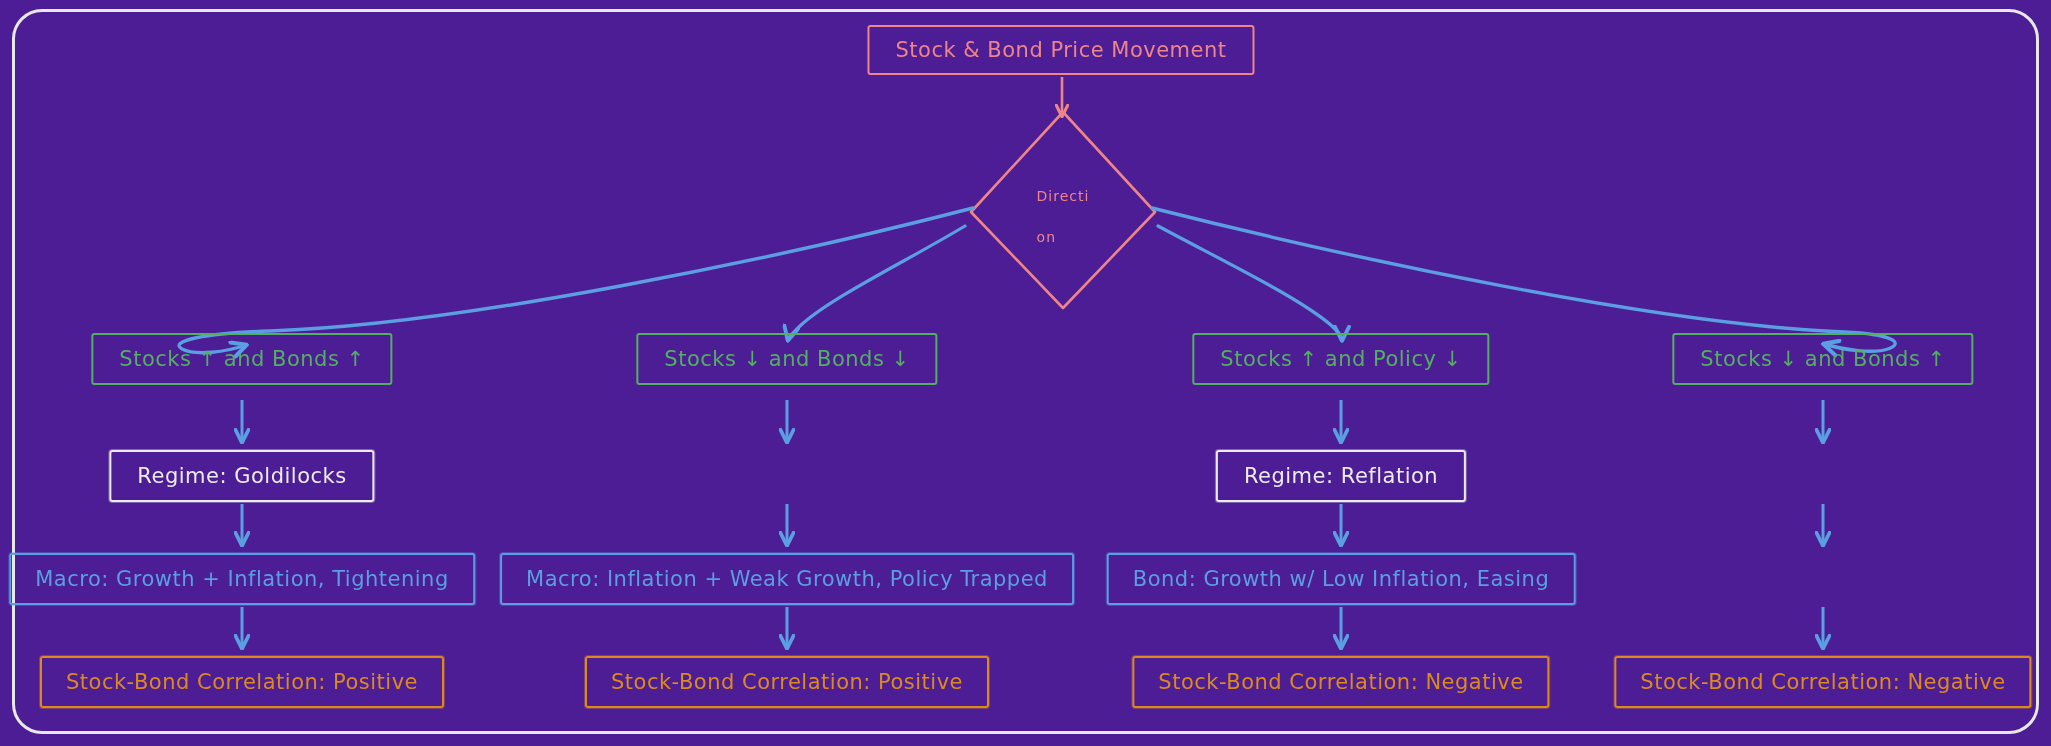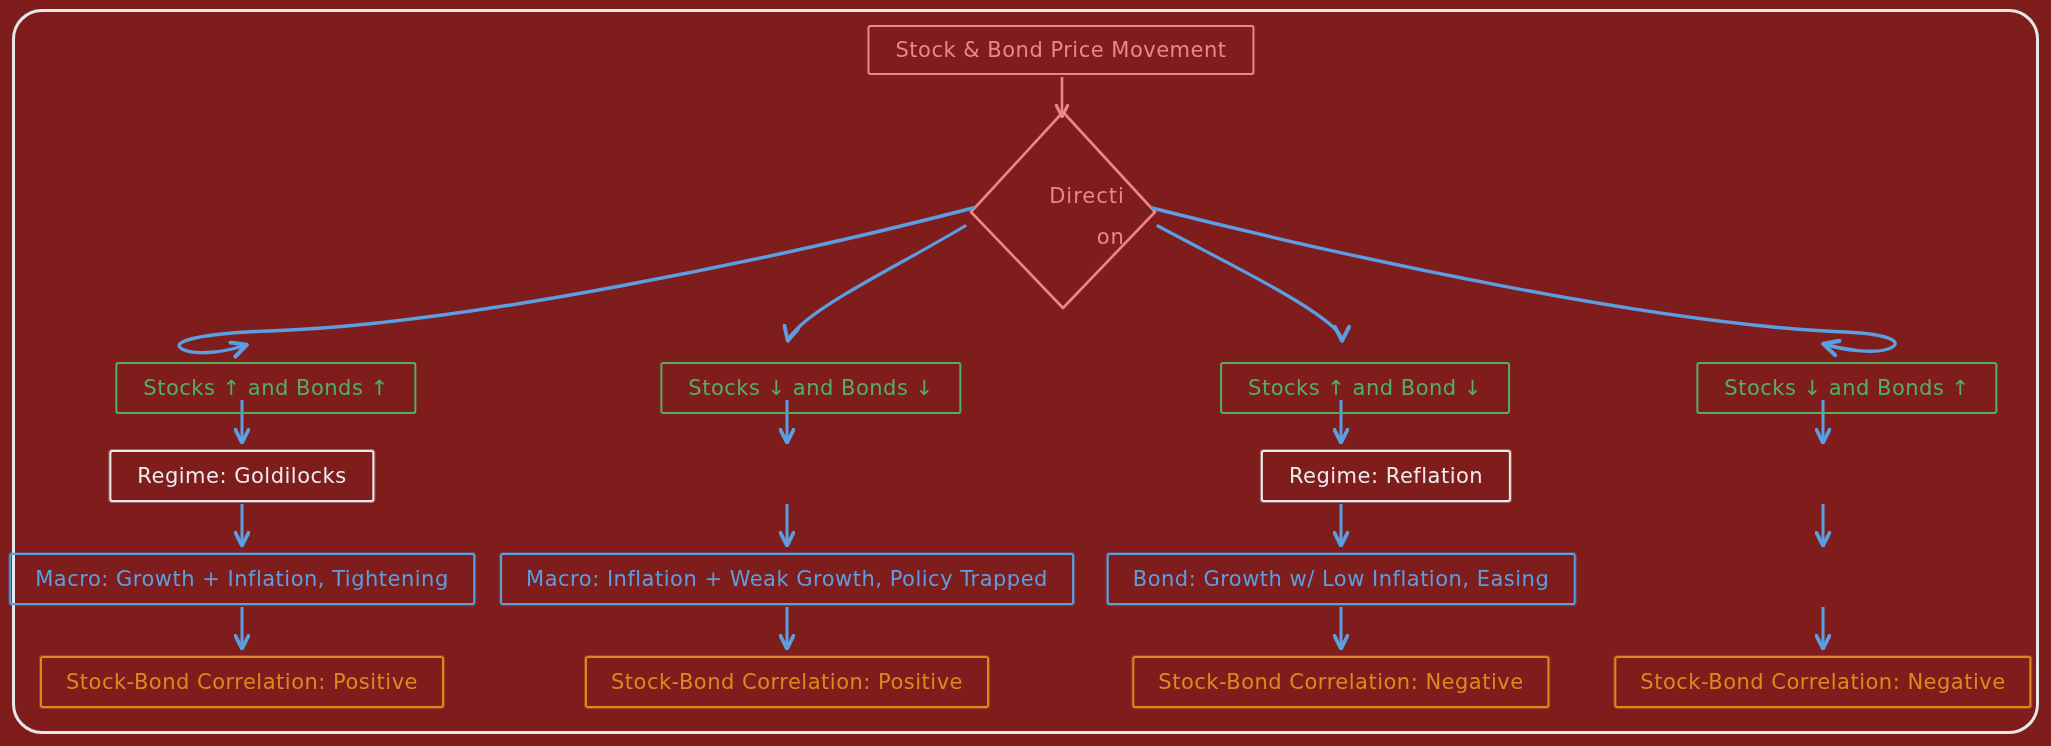--- a/index.html
+++ b/index.html
@@ -5,21 +5,21 @@
   html, body {
     margin: 0;
     padding: 0;
     background: #0c0d0e;
     font-family: "DejaVu Sans", sans-serif;
   }
   .canvas {
     position: relative;
     width: 2051px;
     height: 746px;
-    background: #7f1d1d;
+    background: #4c1d95;
     overflow: hidden;
   }
   .frame {
     position: absolute;
     left: 12px;
     top: 9px;
     width: 2027px;
     height: 725px;
     border: 3px solid #e8e8e8;
     border-radius: 30px;
@@ -45,33 +45,33 @@
     box-sizing: border-box;
     font-size: 21px;
     letter-spacing: 0.5px;
   }
   .salmon { color: #ed8589; border-color: #ed8589; }
   .green  { color: #53b061; border-color: #53b061; }
   .whitebox { color: #ececec; border-color: #ececec; box-shadow: 0 0 0 1px rgba(236,236,236,0.35); }
   .blue   { color: #5b9ee1; border-color: #5b9ee1; box-shadow: 0 0 0 1px rgba(91,158,225,0.35); }
   .orange { color: #dd8a1c; border-color: #dd8a1c; box-shadow: 0 0 0 1px rgba(221,138,28,0.35); }
   .title-node { top: 25px; left: 1061px; height: 50px; }
-  .cond   { top: 362px; margin-left: 24px; }
+  .cond   { top: 333px; }
   .regime { top: 450px; text-align: center; }
   .macro  { top: 553px; padding: 0 24px; }
   .corr   { top: 656px; padding: 4px 24px; }
   .diamond-label {
     position: absolute;
-    left: 1087px;
+    left: 1063px;
     top: 176px;
     transform: translateX(-50%);
     color: #ed8589;
-    font-size: 21px;
+    font-size: 14px;
     line-height: 41px;
-    text-align: right;
+    text-align: left;
     letter-spacing: 1px;
   }
 </style>
 </head>
 <body>
 
 <div class="canvas">
 
   <div class="frame"></div>
 
@@ -136,23 +136,23 @@
     <span>Stocks ↓ and Bonds ↓</span>
   </div>
   <div class="node blue macro" style="left:787px">
     <span>Macro: Inflation + Weak Growth, Policy Trapped</span>
   </div>
   <div class="node orange corr" style="left:787px">
     <span>Stock-Bond Correlation: Positive</span>
   </div>
 
   <div class="node green cond" style="left:1341px">
-    <span>Stocks ↑ and Bond ↓</span>
+    <span>Stocks ↑ and Policy ↓</span>
   </div>
-  <div class="node whitebox regime" style="left:1386px">
+  <div class="node whitebox regime" style="left:1341px">
     <span>Regime: Reflation</span>
   </div>
   <div class="node blue macro" style="left:1341px">
     <span>Bond: Growth w/ Low Inflation, Easing</span>
   </div>
   <div class="node orange corr" style="left:1341px">
     <span>Stock-Bond Correlation: Negative</span>
   </div>
 
   <div class="node green cond" style="left:1823px">

